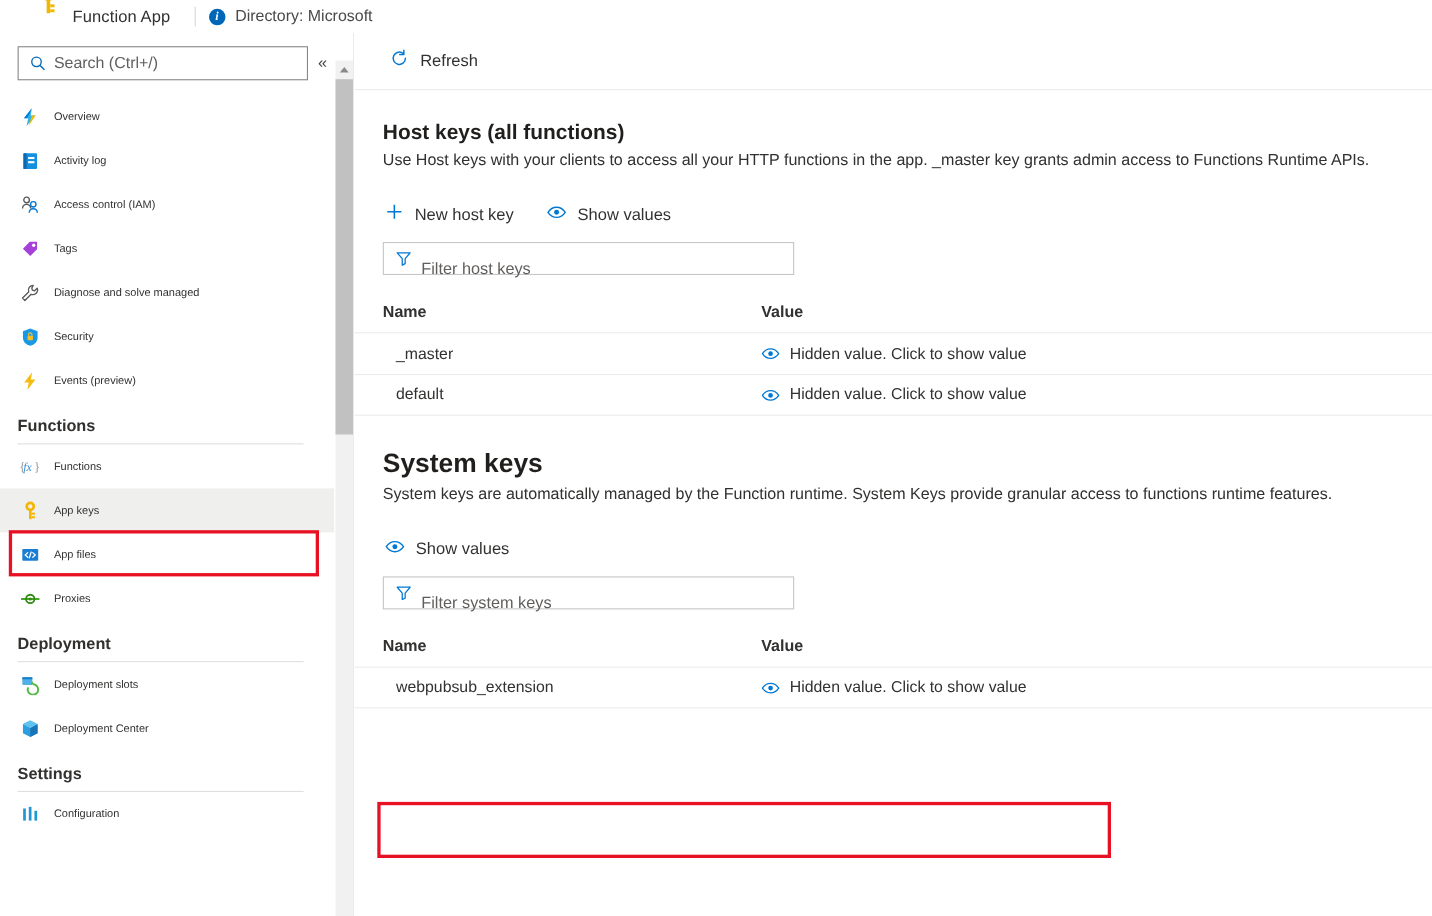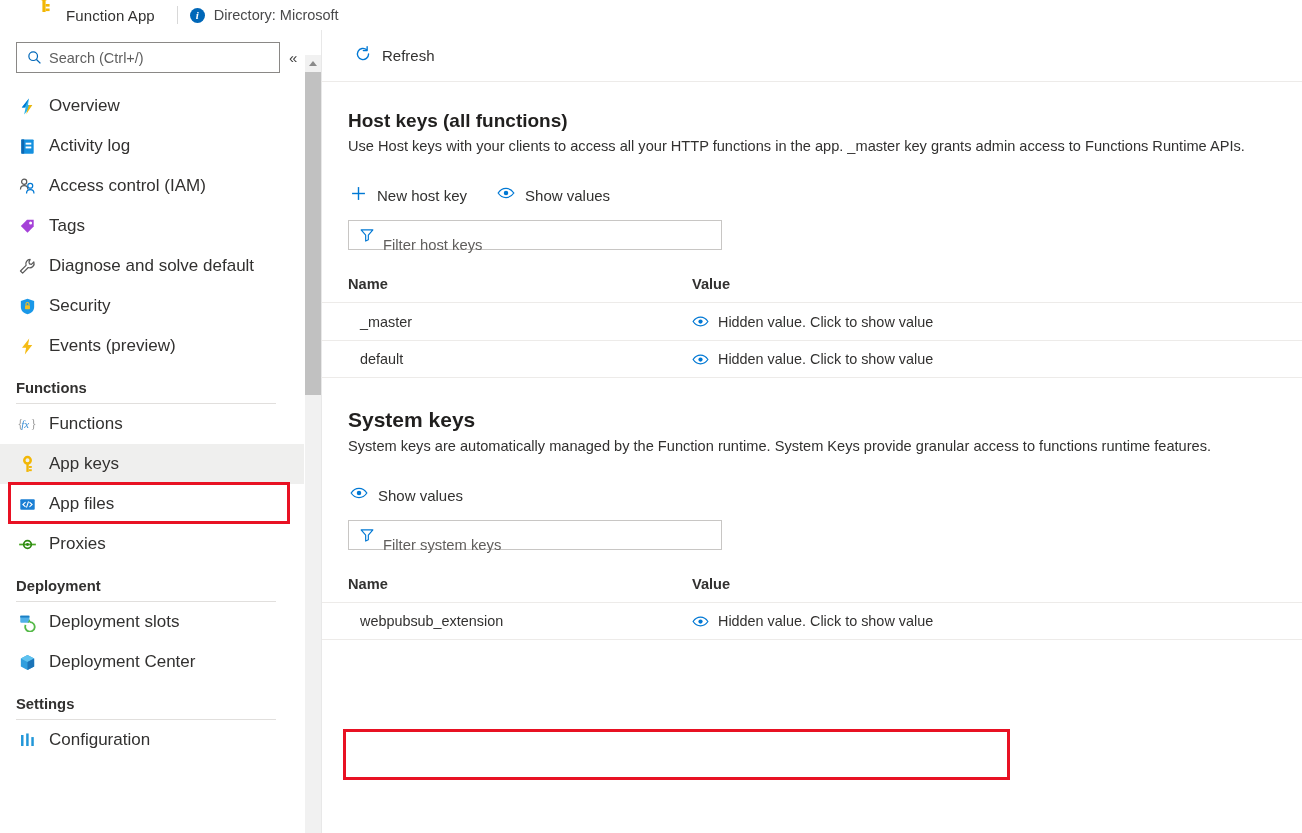--- a/index.html
+++ b/index.html
@@ -134,21 +134,21 @@
   .nav-item .nav-icon {
     width: 22px;
     min-width: 22px;
     height: 20px;
     display: flex;
     align-items: center;
     justify-content: center;
   }
   .nav-item .nav-label {
     margin-left: 11px;
-    font-size: 17px;
+    font-size: 10px;
     color: #323130;
     white-space: nowrap;
   }
   .nav-item.selected {
     background: #efefee;
   }
 
   .nav-section {
     padding: 14px 0 0 16px;
   }
@@ -248,21 +248,21 @@
   }
 
   .panel { padding: 0 26px; }
 
   .h-title {
     font-size: 19px;
     font-weight: bold;
     color: #201f1e;
     margin-top: 28px;
   }
-  .h-title.sys { margin-top: 30px; font-size: 21px; }
+  .h-title.sys { margin-top: 30px; font-size: 24px; }
 
   .p-desc {
     margin-top: 3px;
     font-size: 14.6px;
     line-height: 22px;
     color: #323130;
     max-width: 945px;
   }
 
   .toolbar-row {
@@ -435,21 +435,21 @@
         </span>
         <span class="nav-label">Tags</span>
       </div>
 
       <div class="nav-item">
         <span class="nav-icon">
           <svg width="19" height="19" viewBox="0 0 20 20">
             <path d="M12.8 2.6a4.6 4.6 0 0 0-4.3 6.2l-5.9 5.9 2.3 2.3 5.9-5.9a4.6 4.6 0 0 0 5.9-5.9l-2.6 2.6-2-.6-.6-2z" fill="none" stroke="#5a5a5a" stroke-width="1.3" stroke-linejoin="round"></path>
           </svg>
         </span>
-        <span class="nav-label">Diagnose and solve default</span>
+        <span class="nav-label">Diagnose and solve managed</span>
       </div>
 
       <div class="nav-item">
         <span class="nav-icon">
           <svg width="19" height="19" viewBox="0 0 20 20">
             <path d="M10 1.8 17 4.3v6.2c0 4-3 6.6-7 7.7-4-1.1-7-3.7-7-7.7V4.3z" fill="#1a98e8"></path>
             <rect x="7.4" y="8.6" width="5.2" height="4.3" rx=".8" fill="#f2c024"></rect>
             <path d="M8.4 8.6V7.4a1.6 1.6 0 0 1 3.2 0v1.2" fill="none" stroke="#f2c024" stroke-width="1.2"></path>
           </svg>
         </span>

